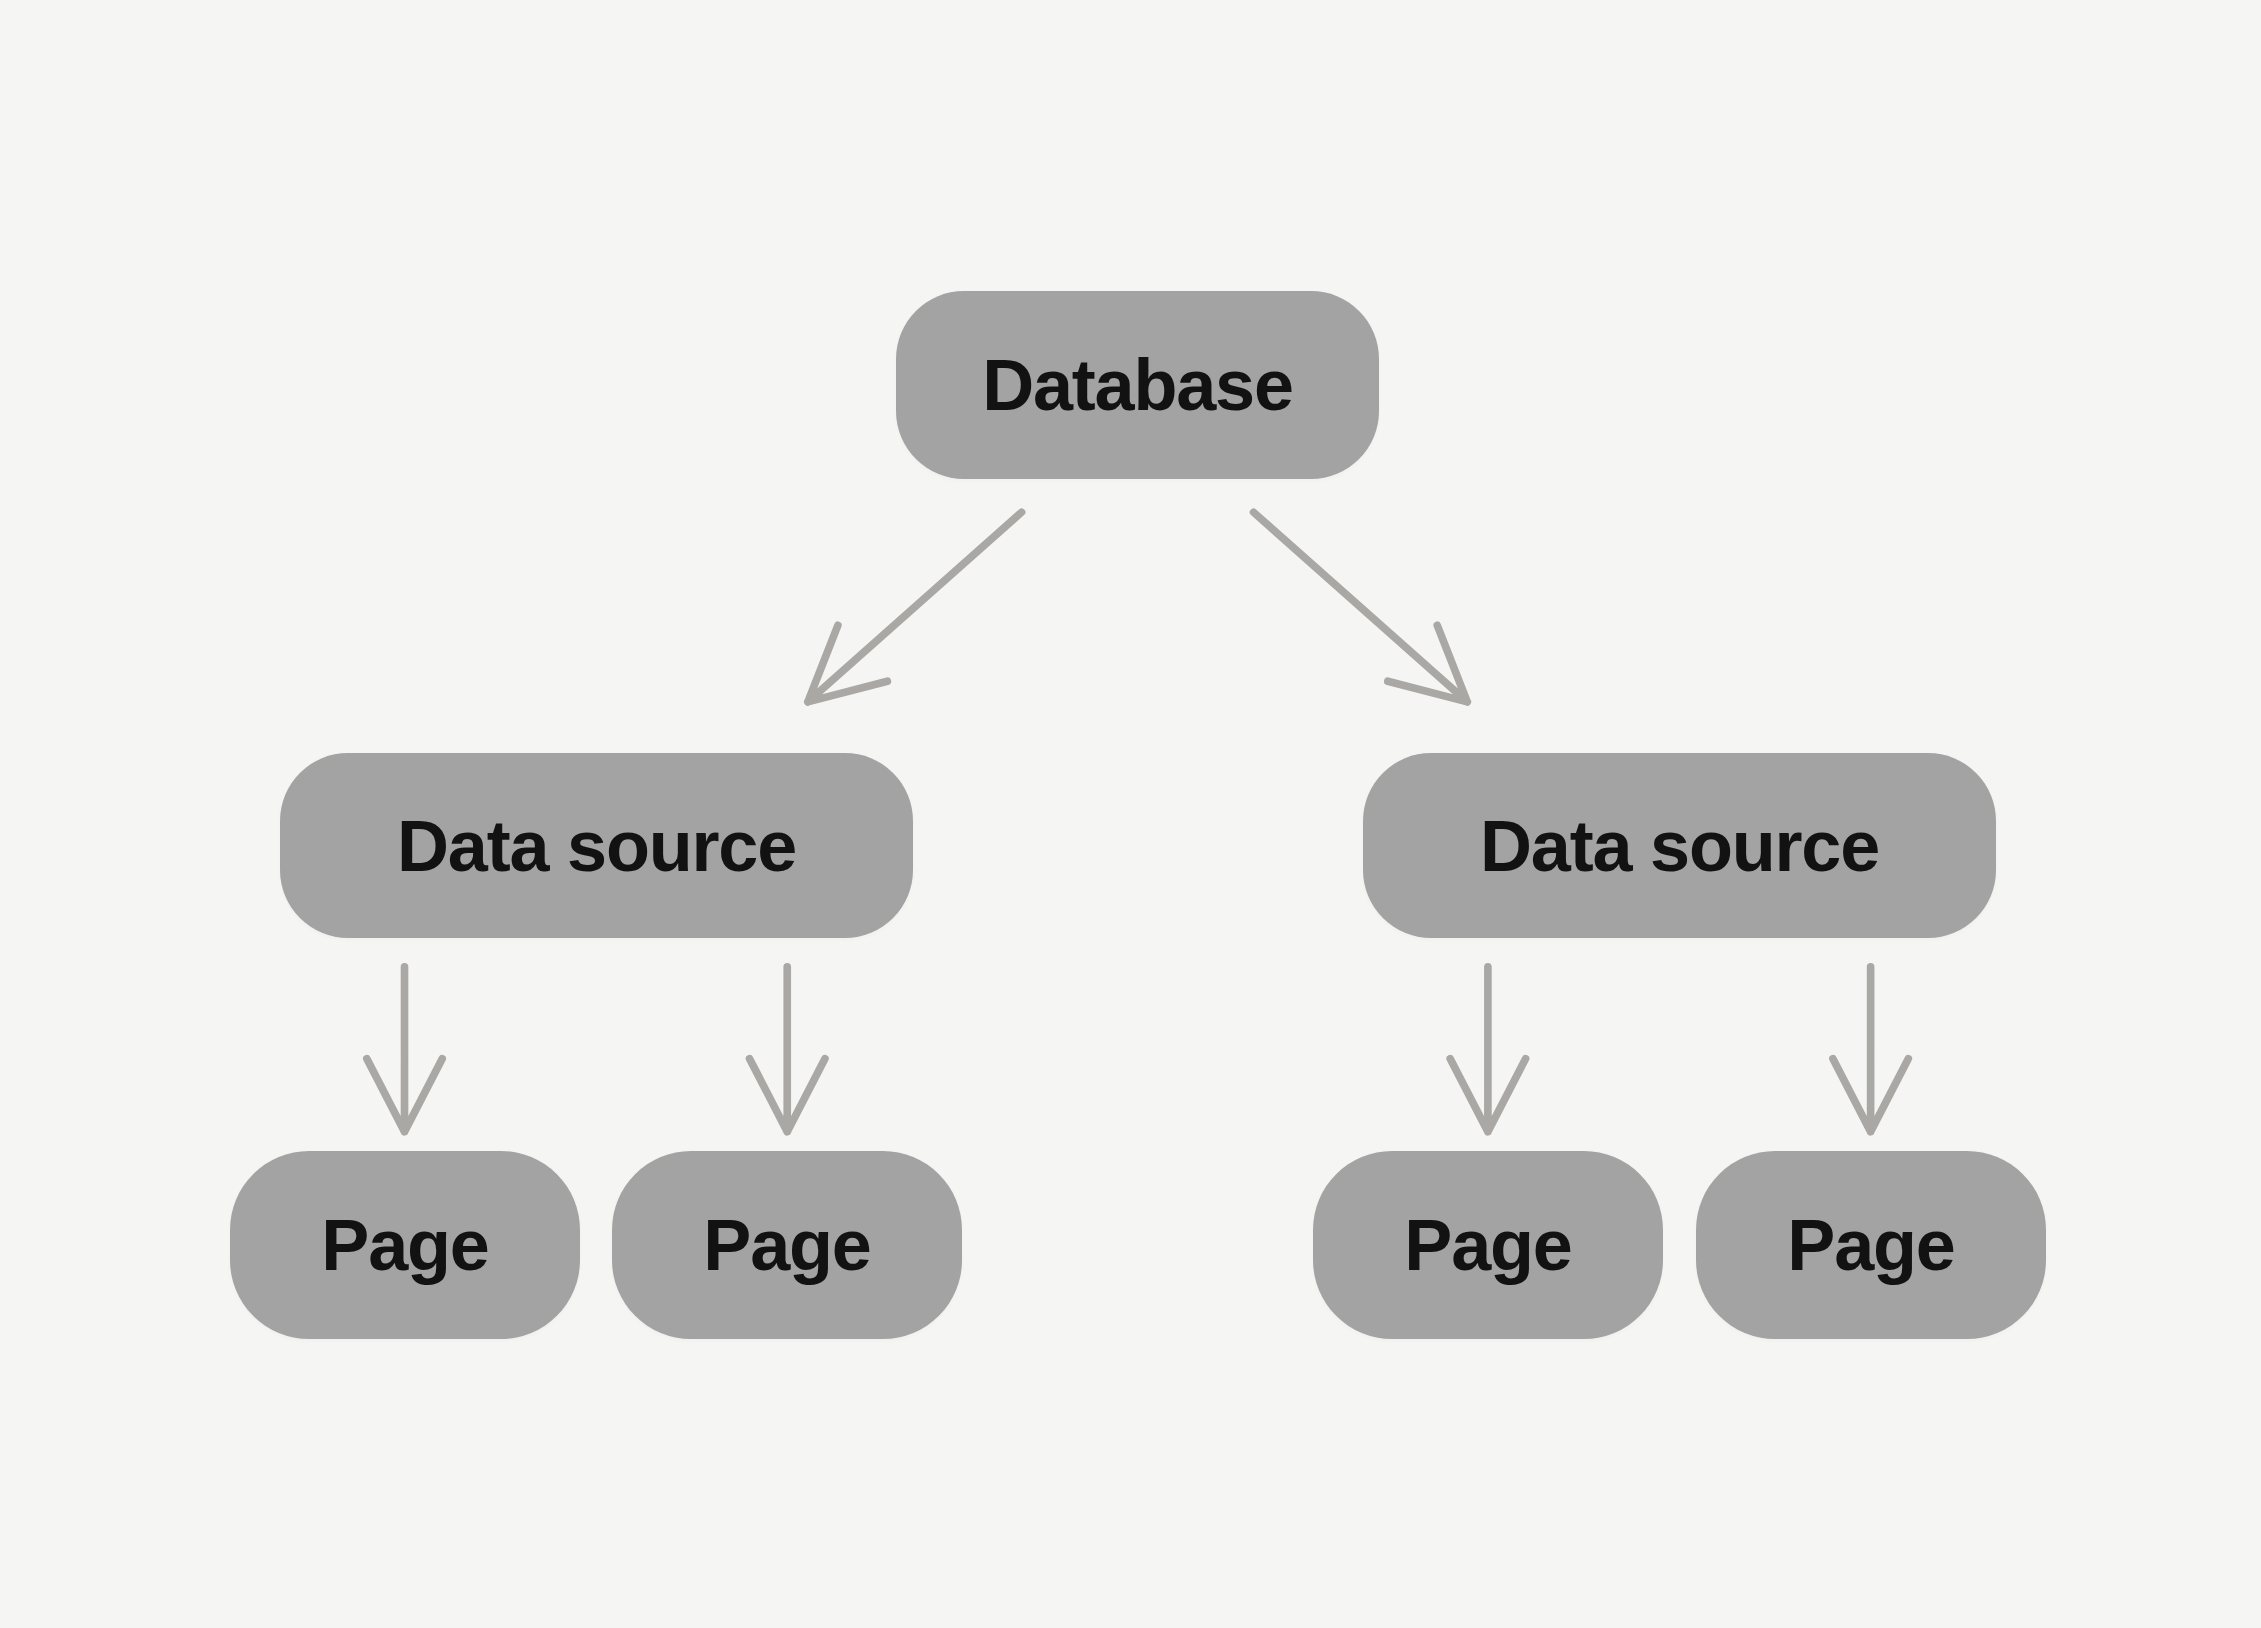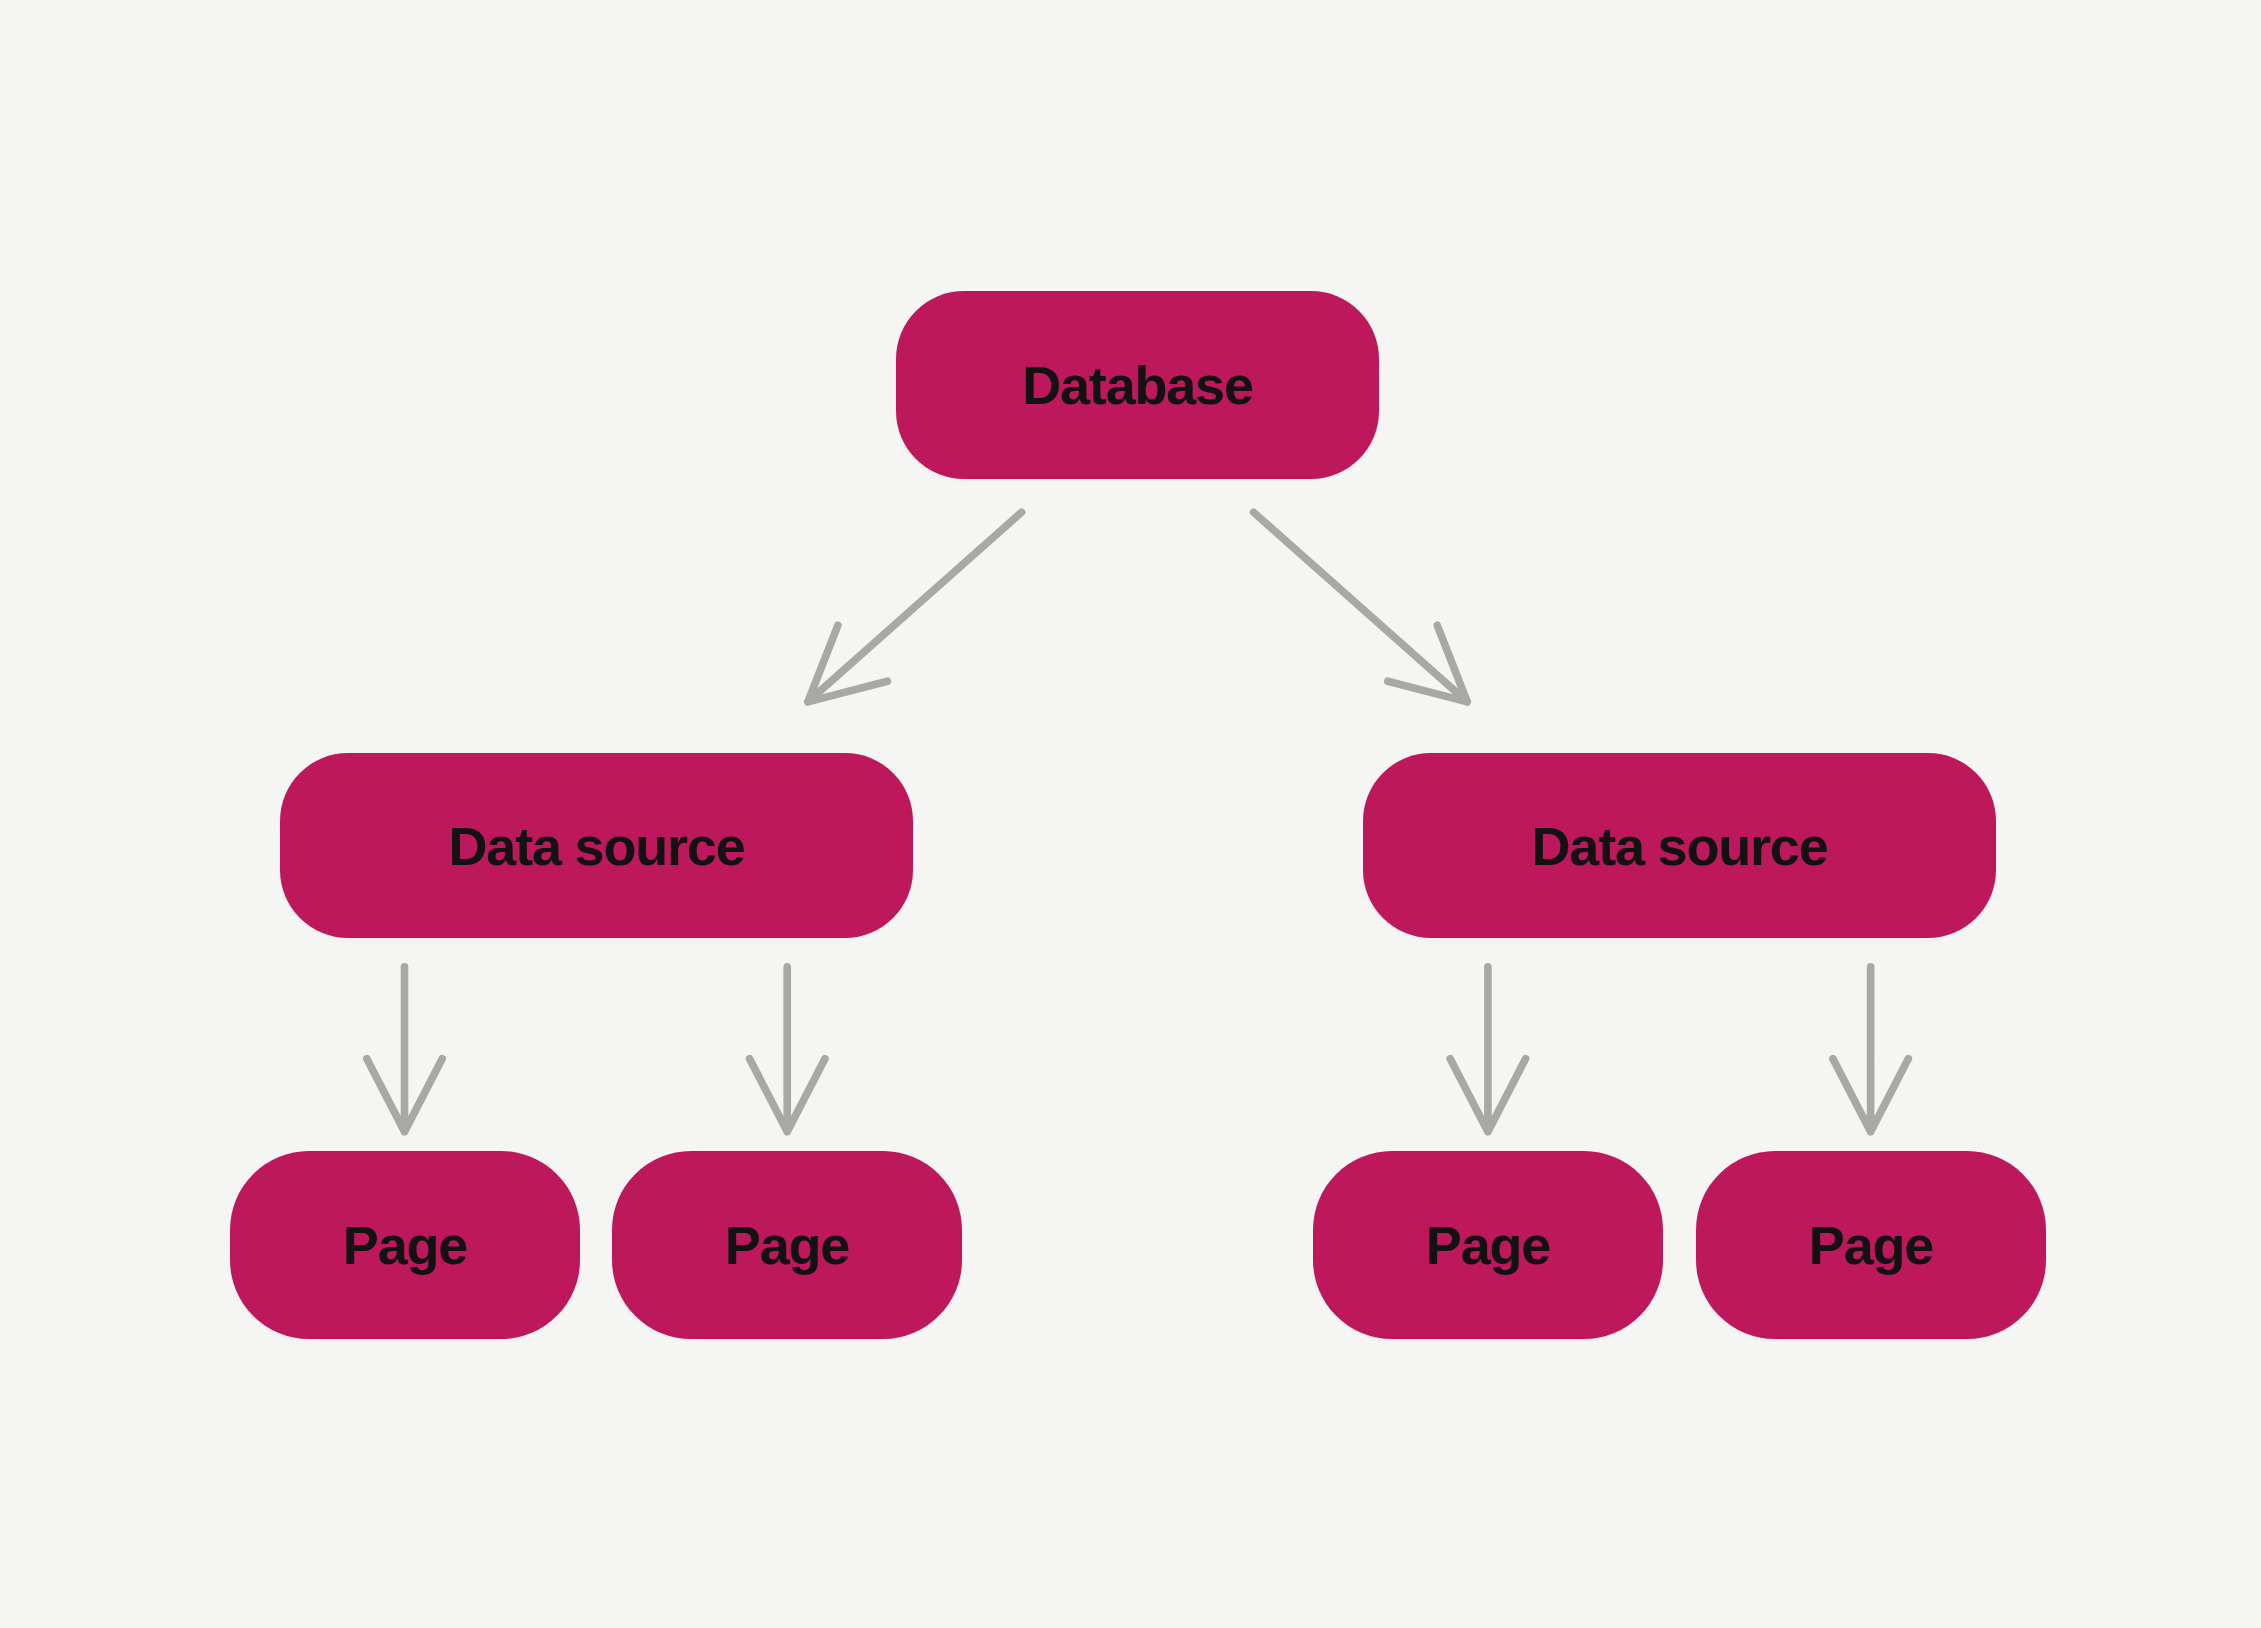--- a/index.html
+++ b/index.html
@@ -17,26 +17,26 @@
   .edges {
     position: absolute;
     inset: 0;
     width: 100%;
     height: 100%;
     display: block;
   }
 
   .node {
     position: absolute;
-    background: #be185d;
+    background: #a3a3a3;
     display: flex;
     align-items: center;
     justify-content: center;
     font-weight: 700;
-    font-size: 54px;
+    font-size: 72px;
     letter-spacing: -1.2px;
     color: #121212;
     box-shadow: 0 1.2px 4.7px rgba(0,0,0,0.025);
     white-space: nowrap;
   }
 
   .node.wide  { border-radius: 68px; }
   .node.small { border-radius: 79px; text-align: center; }
 
   #node-database          { left: 896px; top:  291px; width:  483px; height: 188px; }

